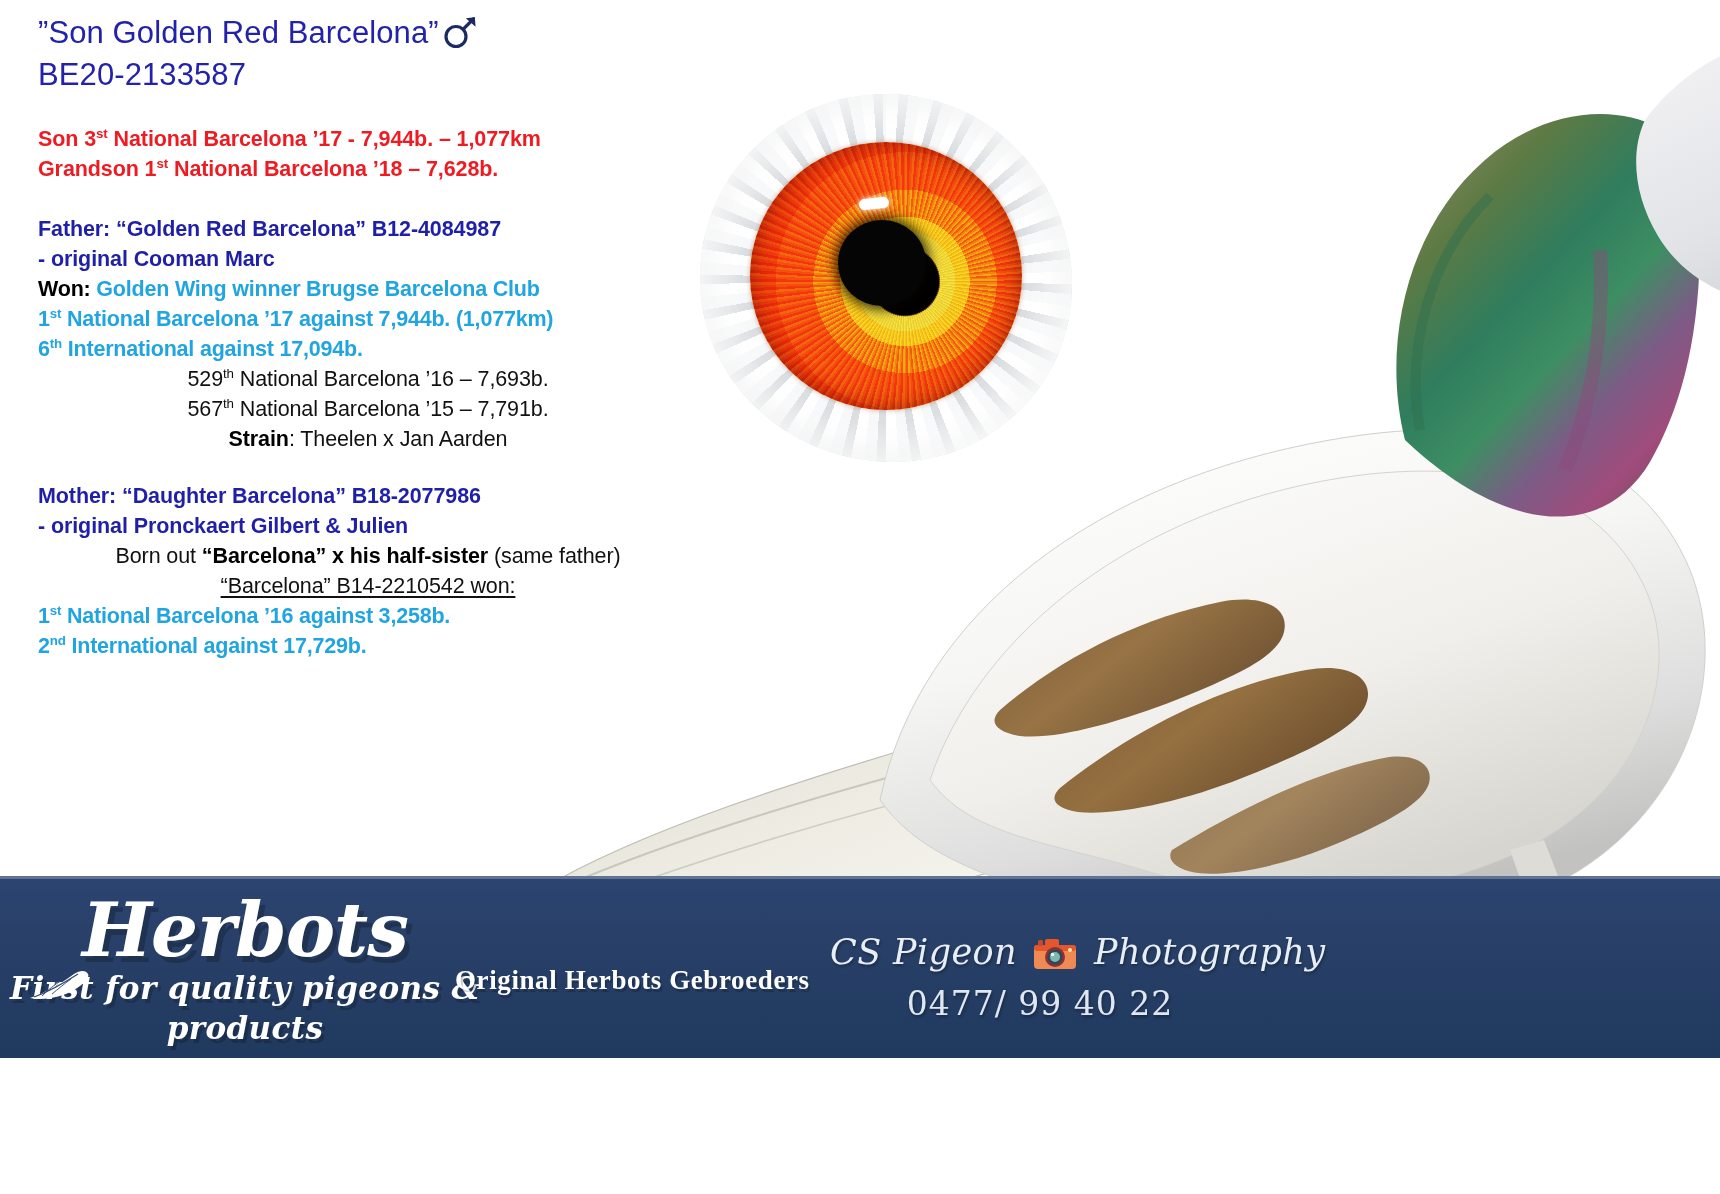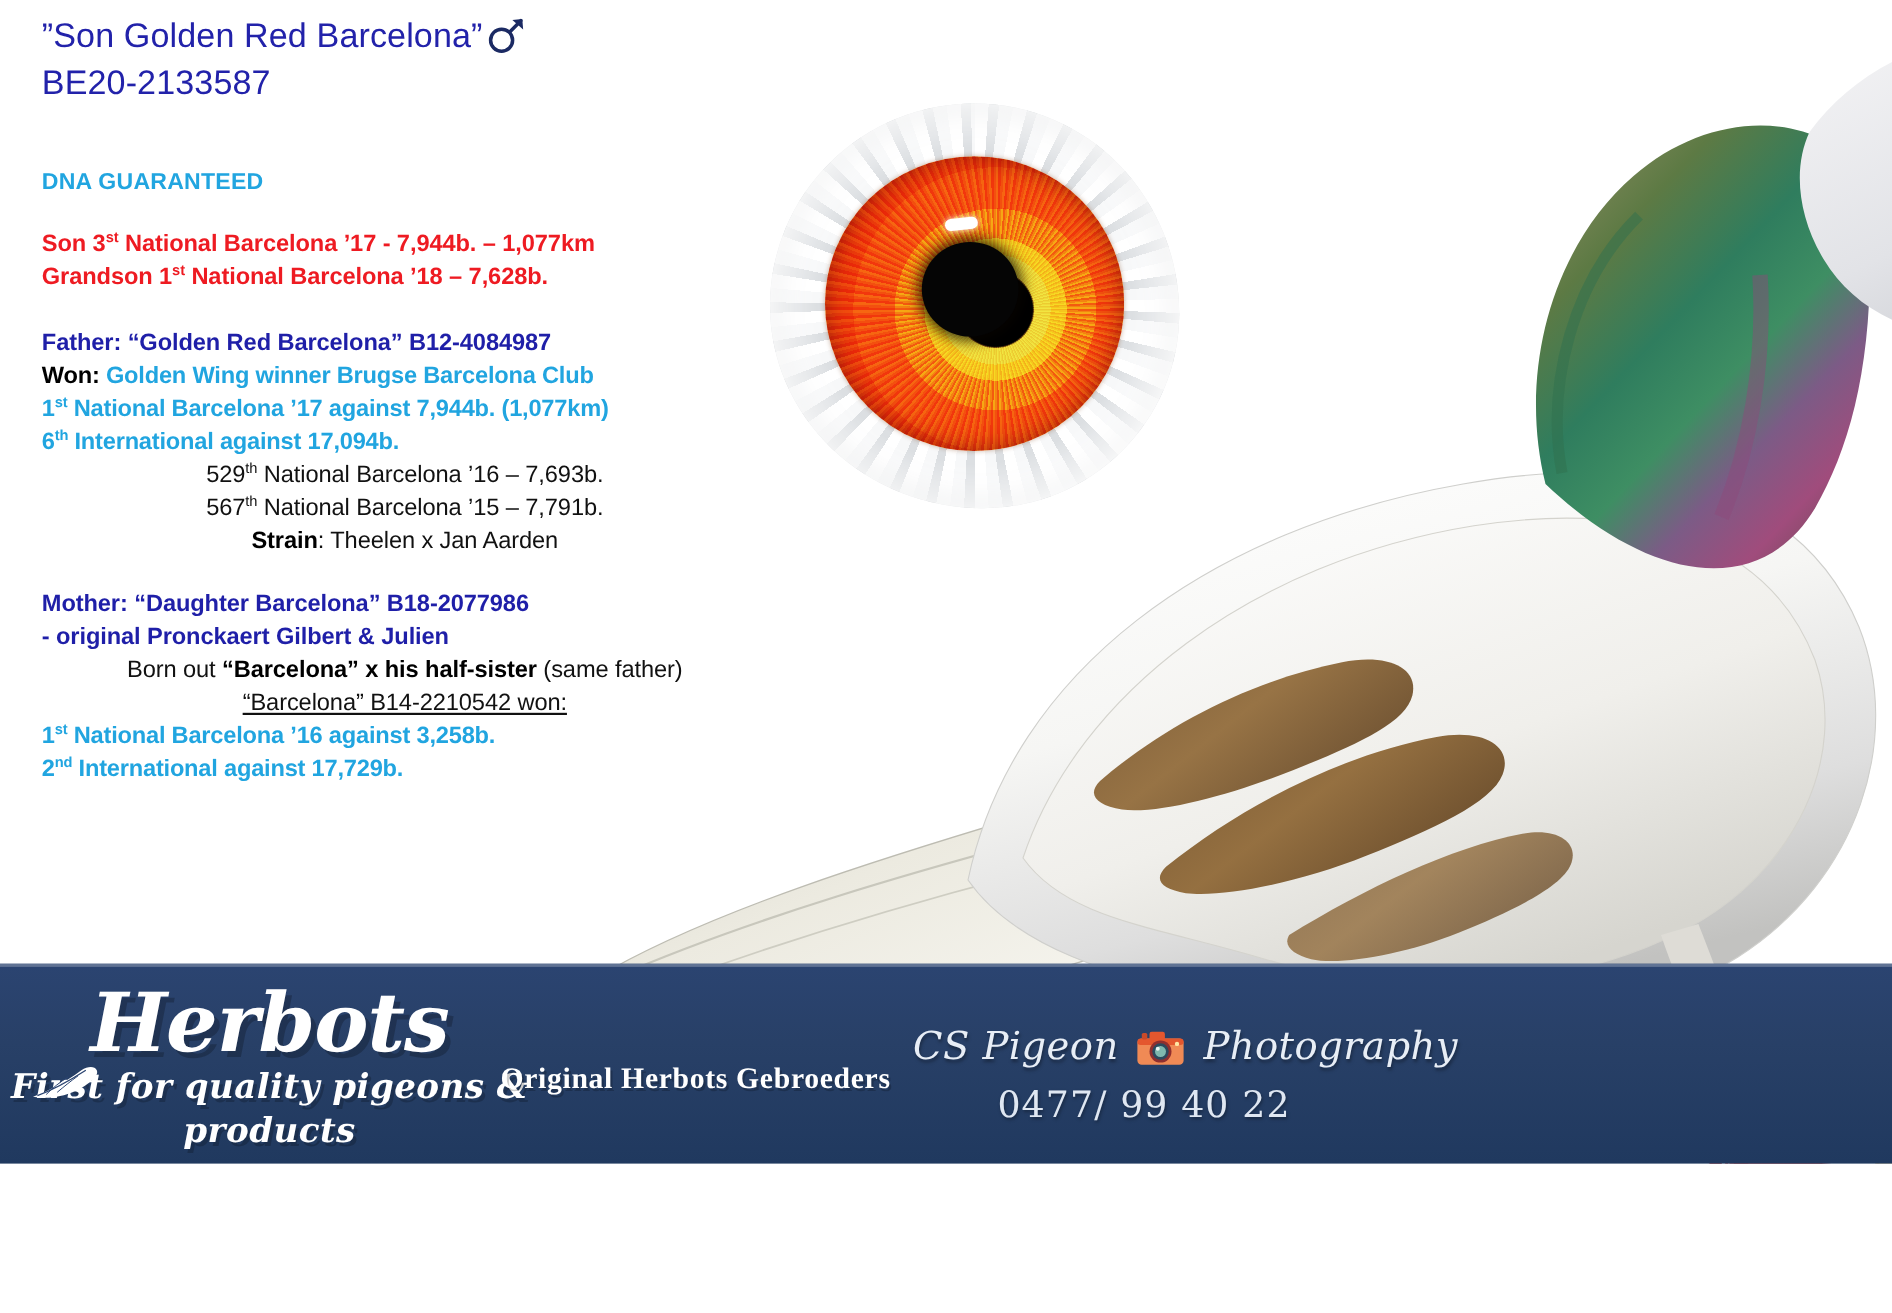--- a/index.html
+++ b/index.html
@@ -183,30 +183,30 @@
 
     <div class="ttl ln">
       <span>”Son Golden Red Barcelona”</span><span class="male-sym"><svg viewBox="0 0 34 34">
             <circle cx="13" cy="21.5" r="10" fill="none" stroke="#1b2a63" stroke-width="3.2"></circle>
             <line x1="20.4" y1="14" x2="30.5" y2="3.8" stroke="#1b2a63" stroke-width="3.2" stroke-linecap="round"></line>
             <polygon points="31.8,2.3 32.6,11.8 22.8,3.2" fill="#1b2a63"></polygon>
           </svg></span>
     </div>
     <div class="ttl ln">BE20-2133587</div>
 
-    <div class="dna ln">DNA GUARANTEED</div>
 
     <div class="red first ln">
       <span>Son 3</span><sup>st</sup><span> National Barcelona ’17 - 7,944b. – 1,077km</span>
     </div>
     <div class="red ln">
       <span>Grandson 1</span><sup>st</sup><span> National Barcelona ’18 – 7,628b.</span>
     </div>
 
     <div class="navy gap ln">Father: “Golden Red Barcelona”  B12-4084987</div>
+    <div class="navy ln">- original Cooman Marc</div>
 
     <div class="cyan ln">
       <span class="wonlbl">Won:</span>
       <span>Golden Wing winner Brugse Barcelona Club</span>
     </div>
 
     <div class="cyan ln">
       <span>1</span><sup>st</sup><span> National Barcelona ’17  against 7,944b. (1,077km)</span>
     </div>
     <div class="cyan ln">

